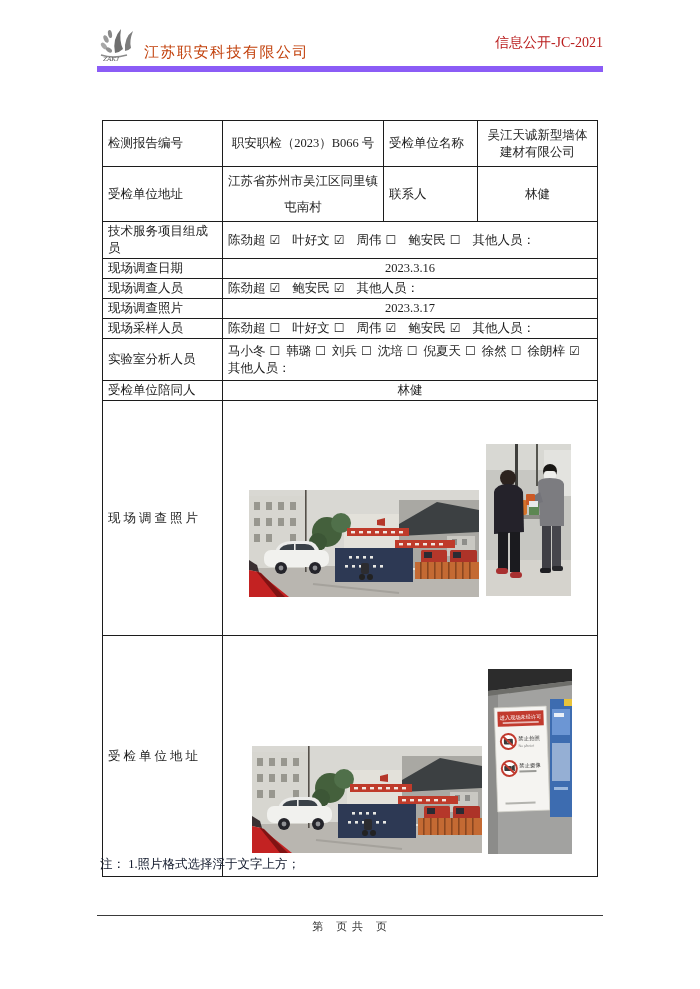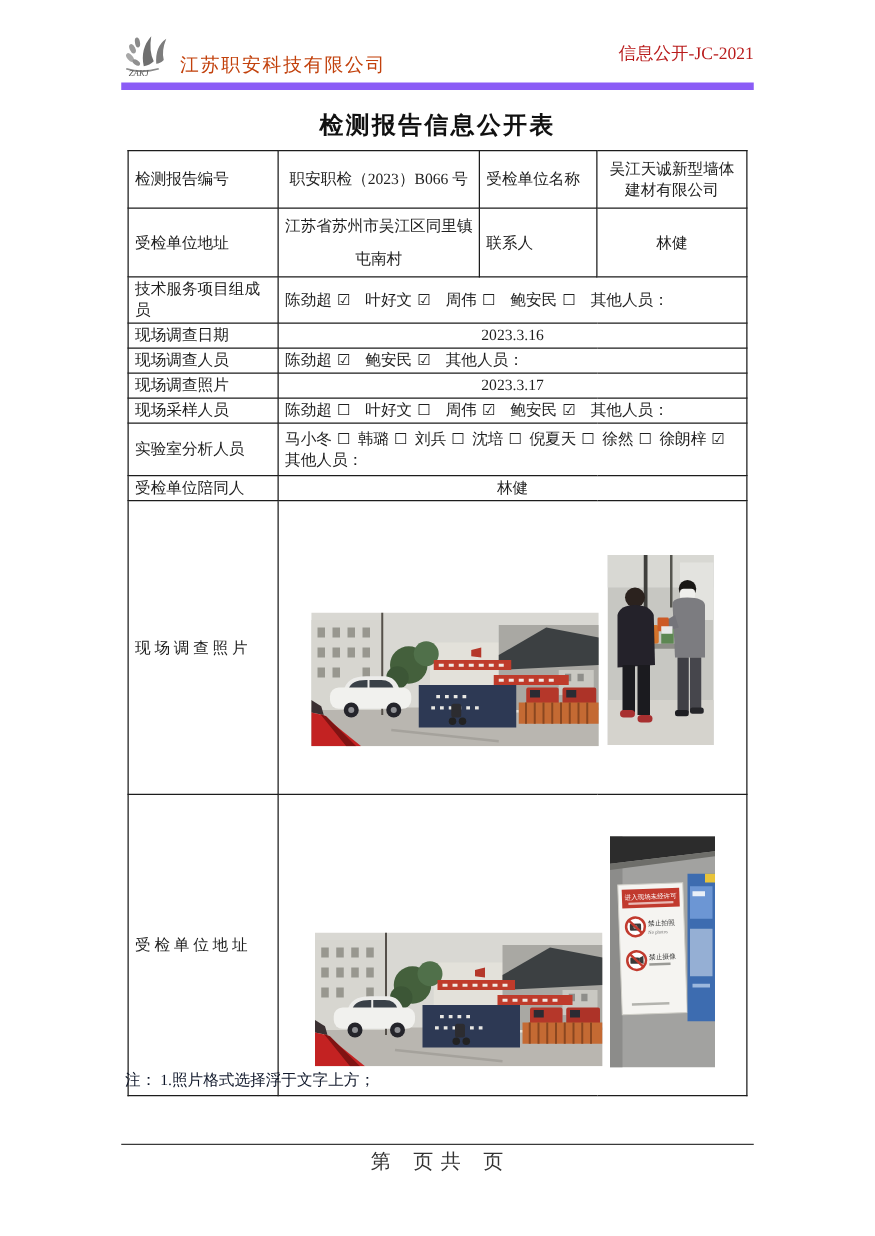--- a/index.html
+++ b/index.html
@@ -34,21 +34,21 @@
   .cb{margin-left:4px;font-size:12px;font-family:"DejaVu Sans",sans-serif;}
   .others{white-space:nowrap;}
   td.photos{position:relative;padding:0;}
   .ph{position:absolute;display:block;}
 
   
   .note{position:absolute;left:100px;top:856px;font-size:12.5px;color:#0f172a;}
   .footer-line{position:absolute;left:97px;top:915px;width:506px;height:0;
                border-top:1.5px solid #3a3a3a;}
   .footer-text{position:absolute;top:919px;left:0;width:100%;text-align:center;
-               font-size:16px;color:#333;letter-spacing:1px;}
+               font-size:11px;color:#333;letter-spacing:1px;}
 </style>
 </head>
 <body>
 
 <div class="page">
 
   <div class="header">
     <div class="brand">
       <svg width="44" height="38" viewBox="0 0 44 38">
         <ellipse cx="9" cy="14" rx="2.2" ry="4" fill="#9a9a9a" transform="rotate(-25 9 14)"></ellipse>
@@ -58,21 +58,20 @@
         <path d="M18,28 Q15,14 24,4 Q22,16 26,24 Q23,27 18,28 Z" fill="#6f6f6f"></path>
         <path d="M28,26 Q27,12 36,6 Q32,16 34,23 Q31,26 28,26 Z" fill="#7d7d7d"></path>
         <path d="M4,30 Q16,34 30,30" stroke="#8a8a8a" stroke-width="1.4" fill="none"></path>
         <text x="6" y="36" font-size="7" font-style="italic" fill="#555">ZAKJ</text>
       </svg>
       <span class="company">江苏职安科技有限公司</span>
     </div>
     <span class="doccode">信息公开-JC-2021</span>
   </div>
 
-  <div class="title">检测报告信息公开表</div>
 
   <table class="form">
     <colgroup>
         <col style="width:120px">
         <col style="width:161px">
         <col style="width:94px">
         <col style="width:120px">
       </colgroup>
 
     <tbody>

